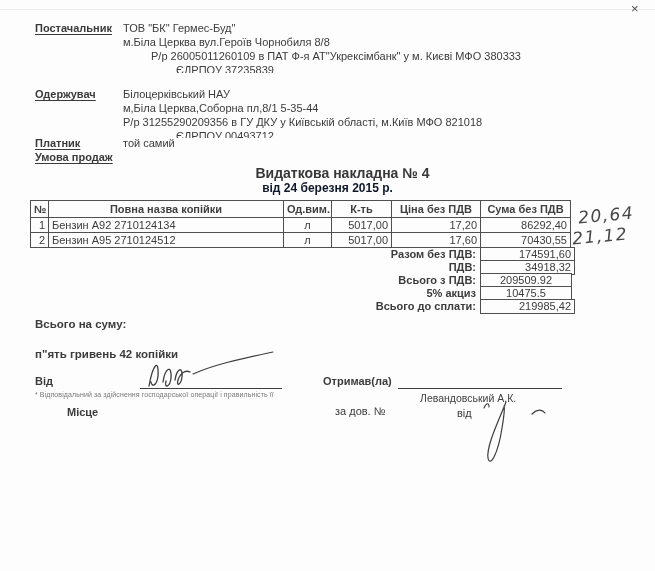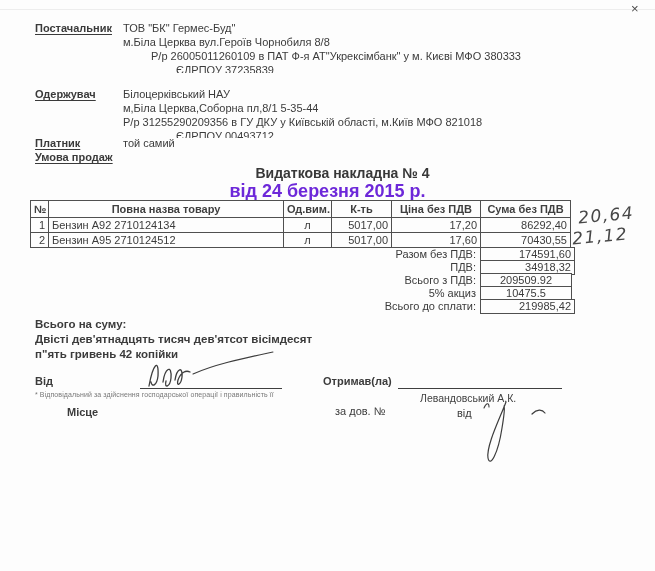--- a/index.html
+++ b/index.html
@@ -9,36 +9,36 @@
     font-family:"Liberation Sans",sans-serif;
     color:#3b3b3b;font-size:11px;
   }
   .abs{position:absolute;}
   .lbl{font-weight:bold;text-decoration:underline;text-underline-offset:2px;color:#3a3a3a;}
   .b{font-weight:bold;}
   .scanline{height:1px;background:#ededed;}
   .clip{overflow:hidden;margin-left:48px;}
   .close-x{color:#4a4a4a;font-size:13px;line-height:13px;cursor:default;}
   .doc-title1{font-size:14px;font-weight:bold;text-align:center;width:100%;color:#383838;}
-  .doc-title2{font-size:18px;font-weight:bold;text-align:center;width:100%;color:#6d28d9;}
+  .doc-title2{font-size:12px;font-weight:bold;text-align:center;width:100%;color:#0f172a;}
   table.goods{
     border-collapse:collapse;table-layout:fixed;width:540px;
     font-size:11px;color:#3b3b3b;
   }
   table.goods th, table.goods td{
     border:1px solid #4f4f4f;padding:0 3px;height:14px;line-height:13px;
     overflow:hidden;white-space:nowrap;
   }
   table.goods th{font-weight:bold;text-align:center;height:16px;color:#3f3f3f;}
   .c-num{text-align:right;}
   .c-name{text-align:left;white-space:pre;}
   .c-unit{text-align:center;}
   .c-qty,.c-price,.c-sum{text-align:right;}
   .tot-row{position:absolute;height:14px;}
-  .tot-label{position:absolute;left:250px;width:226px;text-align:right;font-weight:normal;color:#3b3b3b;line-height:14px;}
+  .tot-label{position:absolute;left:250px;width:226px;text-align:right;font-weight:bold;color:#3b3b3b;line-height:14px;}
   .tot-value{position:absolute;left:480px;width:90px;height:13px;border:1px solid #4f4f4f;line-height:13px;background:#fdfdfd;}
   .tv-right{text-align:right;padding-right:3px;}
   .tv-center{text-align:center;}
   .hand{
     font-family:"DejaVu Sans",sans-serif;font-style:italic;
     color:#474747;font-size:17px;letter-spacing:1.5px;
     transform:rotate(-5deg);
   }
   .sigline{border-bottom:1px solid #3f3f3f;}
   .footnote{font-size:7px;color:#787878;letter-spacing:0.1px;}
@@ -81,21 +81,21 @@
       <col style="width:18px">
         <col style="width:235px">
         <col style="width:48px">
       <col style="width:60px">
         <col style="width:89px">
         <col style="width:90px">
     </colgroup>
     <tbody>
         <tr>
       <th>№</th>
-      <th>Повна назва товару</th>
+      <th>Повна назва копійки</th>
       <th>Од.вим.</th>
       <th>К-ть</th>
       <th>Ціна без ПДВ</th>
       <th>Сума без ПДВ</th>
     </tr>
     <tr>
       <td class="c-num">1</td>
       <td class="c-name">Бензин А92   2710124134</td>
       <td class="c-unit">л</td>
       <td class="c-qty">5017,00</td>
@@ -131,21 +131,20 @@
   <div class="tot-row" style="top:286px;left:0;width:655px;">
     <div class="tot-label">5% акциз</div>
     <div class="tot-value tv-center">10475.5</div>
   </div>
   <div class="tot-row" style="top:299px;left:0;width:655px;">
     <div class="tot-label">Всього до сплати:</div>
     <div class="tot-value tv-right">219985,42</div>
   </div>
 
   <div class="abs b" style="left:35px;top:318px;font-size:11.5px;">Всього на суму:</div>
-  <div class="abs b" style="left:35px;top:333px;font-size:11.5px;">Двісті дев'ятнадцять тисяч дев'ятсот вісімдесят</div>
   <div class="abs b" style="left:35px;top:348px;font-size:11.5px;">п"ять гривень 42 копійки</div>
 
   <div class="abs b" style="left:35px;top:375px;">Від</div>
   <div class="abs sigline" style="left:140px;top:374px;width:142px;height:14px;"></div>
   <svg class="ink abs" style="left:145px;top:350px;" width="160" height="42" viewBox="0 0 160 42">
     <path d="M4,36 C8,14 14,8 13,26 C12,35 7,38 6,32" stroke-width="1.3"></path>
     <path d="M18,32 c2,-14 9,-18 8,-4 c-1,9 -7,11 -5,3" stroke-width="1.3"></path>
     <path d="M30,30 c2,-12 8,-14 7,-3 c-1,8 -6,10 -4,3 c3,-8 8,-10 12,-8" stroke-width="1.3"></path>
     <path d="M48,24 C70,14 100,8 128,2" stroke-width="1.1"></path>
   </svg>

